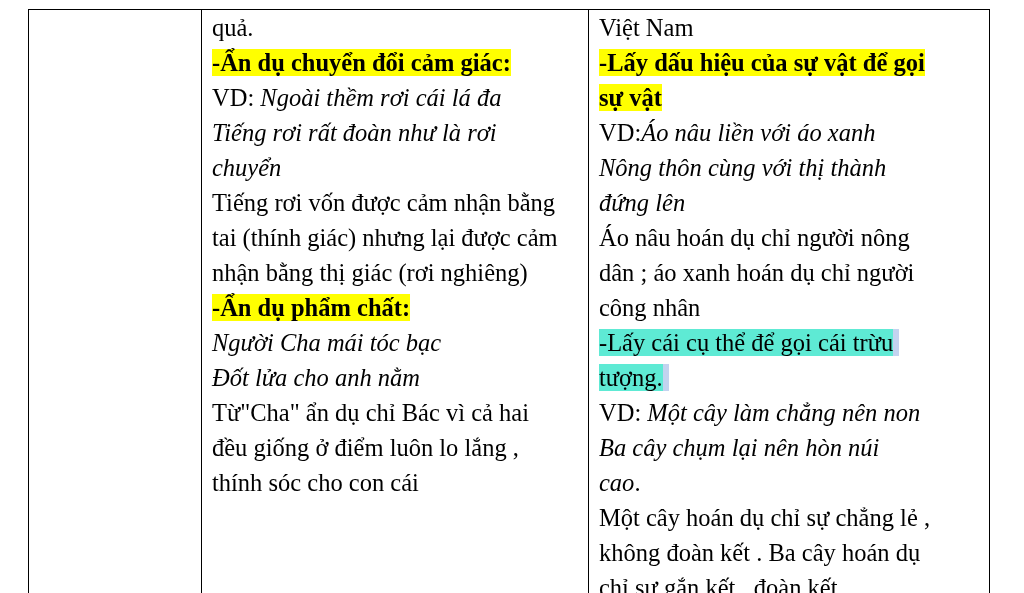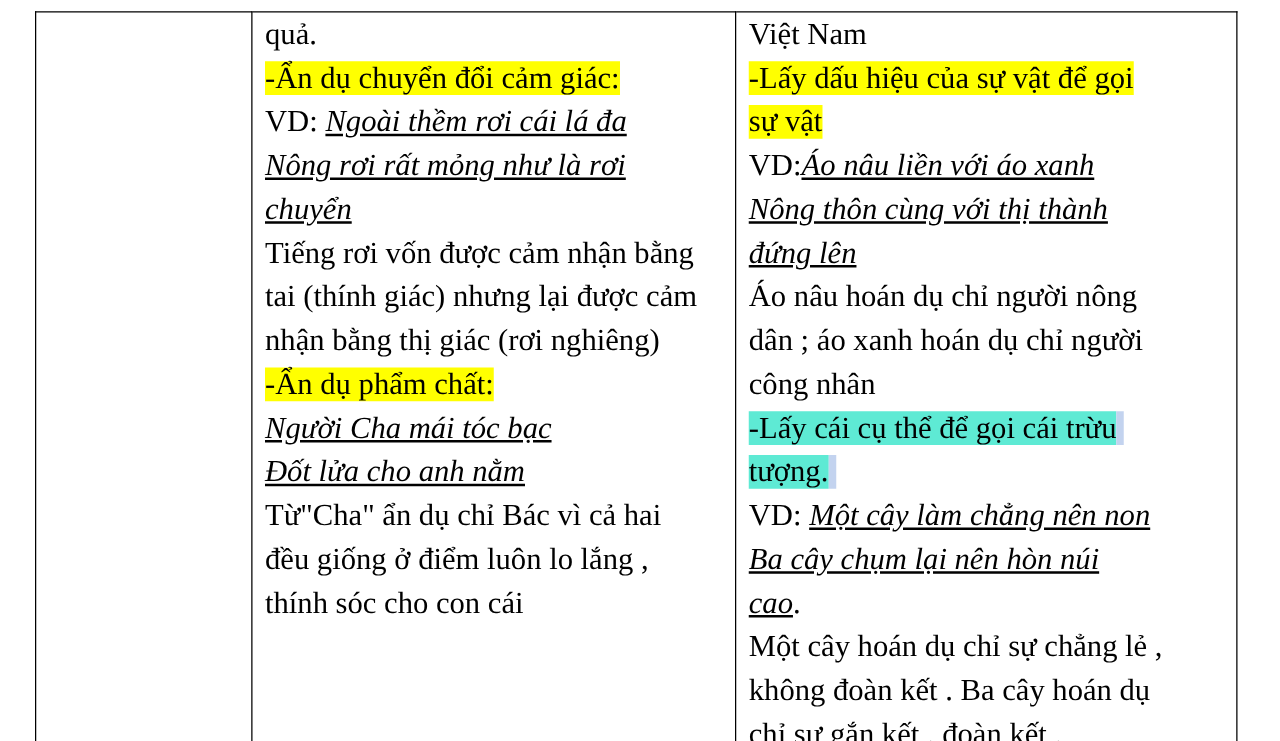--- a/index.html
+++ b/index.html
@@ -41,24 +41,25 @@
   .col-c { width: 400px; }
 
   .cell-inner {
     padding: 0 8px 0 10px;
     font-size: 24.5px;
     line-height: 35px;
   }
   .cell-inner p {
     margin: 0;
   }
-  .ital { font-style: italic; text-decoration: underline; }
+  .ital { font-style: italic; }
   .hl-yellow {
     background: #ffff00;
     box-decoration-break: clone;
+    font-weight: bold;
     -webkit-box-decoration-break: clone;
   }
   .hl-green {
     background: #5eead4;
     box-decoration-break: clone;
     -webkit-box-decoration-break: clone;
   }
   .hl-blue {
     background: #c3d3ef;
     box-decoration-break: clone;
@@ -73,21 +74,21 @@
   <table class="doc-table">
     <tbody>
         <tr>
       <td class="col-a"></td>
 
       <td class="col-b">
         <div class="cell-inner">
           <p>quả.</p>
           <p><span class="hl-yellow">-Ẩn dụ chuyển đổi cảm giác:</span></p>
           <p><span>VD: </span><span class="ital">Ngoài thềm rơi cái lá đa</span></p>
-          <p class="ital">Nông rơi rất mỏng như là rơi</p>
+          <p class="ital">Tiếng rơi rất đoàn như là rơi</p>
           <p class="ital">chuyển</p>
           <p>Tiếng rơi vốn được cảm nhận bằng</p>
           <p>tai (thính giác) nhưng lại được cảm</p>
           <p>nhận bằng thị giác (rơi nghiêng)</p>
           <p><span class="hl-yellow">-Ẩn dụ phẩm chất:</span></p>
           <p class="ital">Người Cha mái tóc bạc</p>
           <p class="ital">Đốt lửa cho anh nằm</p>
           <p>Từ"Cha" ẩn dụ chỉ Bác  vì cả hai</p>
           <p>đều giống ở điểm luôn lo lắng ,</p>
           <p>thính sóc cho con cái</p>

